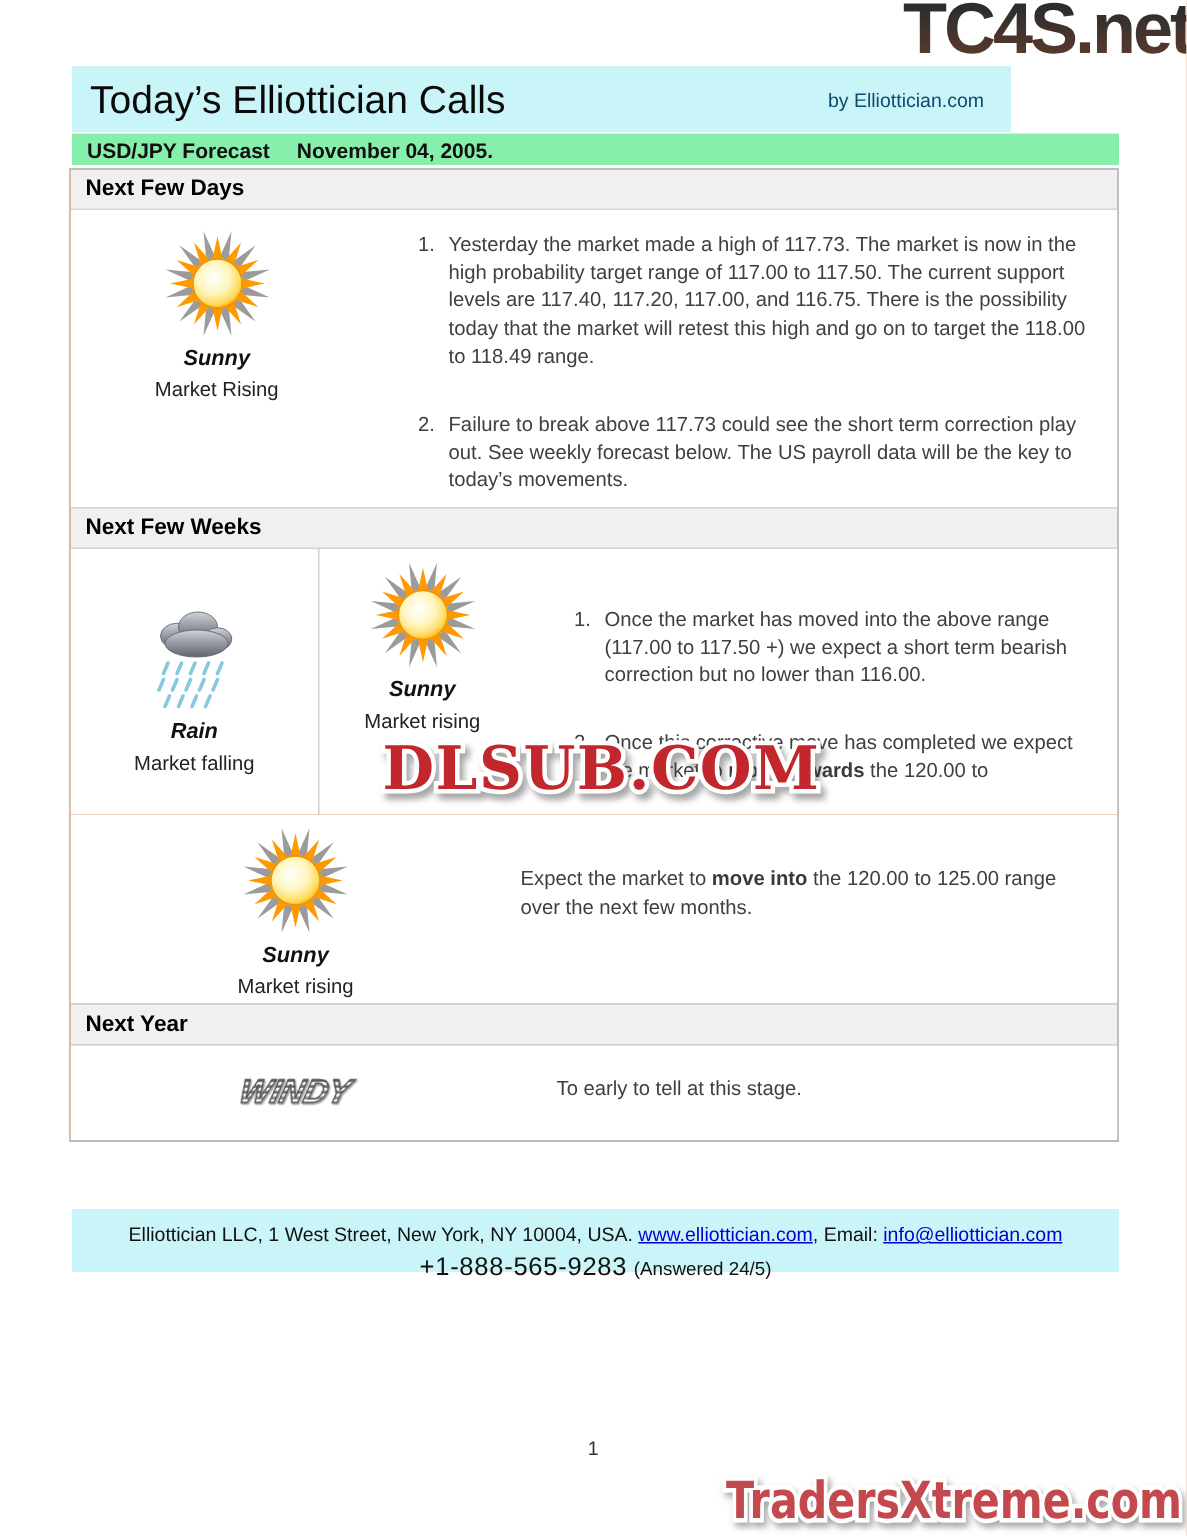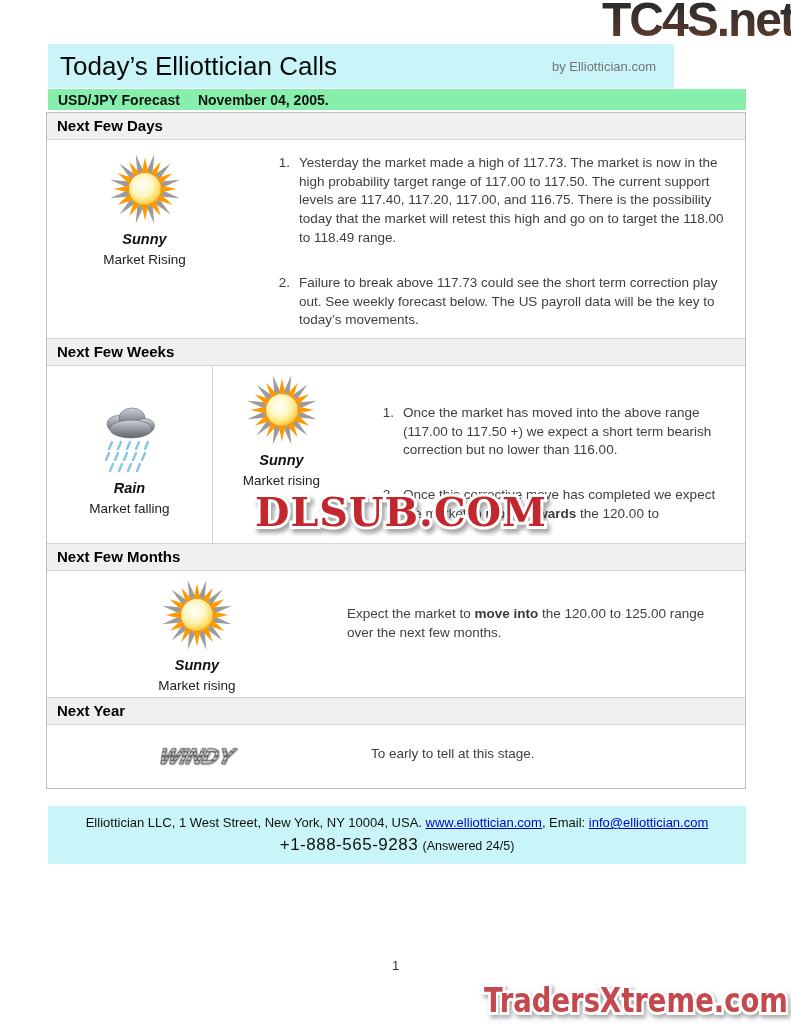--- a/index.html
+++ b/index.html
@@ -17,21 +17,21 @@
     -webkit-background-clip:text; background-clip:text; color:transparent;
   }
 
   
   .titlebar {
     position:absolute; left:48px; top:44px; width:626px; height:44px;
     background:#c9f5f9; display:flex; align-items:center; justify-content:space-between;
     padding:0 18px 0 12px;
   }
   .titlebar h1 { font-size:26px; font-weight:400; color:#0a0a0a; }
-  .byline { font-size:13px; color:#737373; }
+  .byline { font-size:13px; color:#0c4a6e; }
 
   
   .subheader {
     position:absolute; left:48px; top:89px; width:698px; height:21px;
     background:#86efac; display:flex; align-items:center; gap:18px;
     padding-left:10px; font-weight:bold; font-size:14px; color:#111;
   }
 
   
   .sections {
@@ -88,21 +88,21 @@
     fill:#c1272d; stroke:#ffffff; stroke-width:6; paint-order:stroke; letter-spacing:1px;
   }
   .traders { position:absolute; right:-4px; top:976px; z-index:10; filter:drop-shadow(2px 3px 2px rgba(80,80,80,.5)); }
   .traders text {
     font-family:"DejaVu Sans", sans-serif; font-weight:bold; font-size:34px;
     fill:#c4494e; stroke:#ffffff; stroke-width:6; paint-order:stroke;
   }
 
   
   footer {
-    position:absolute; left:48px; top:806px; width:698px; height:58px;
+    position:absolute; left:48px; top:806px; width:698px; height:42px;
     background:#c9f5f9; text-align:center; padding-top:9px;
   }
   .f1 { font-size:13px; color:#111; }
   .f1 a { color:#0000cc; }
   .f2 { margin-top:5px;text-align:center; }
   .phone { font-size:17px; color:#111; letter-spacing:.5px; }
   .answered { font-size:12.5px; color:#111; }
 
   .pagenum { position:absolute; left:0; top:958px; width:791px; text-align:center; font-size:13px; color:#333; }
 </style>
@@ -243,21 +243,20 @@
           </div>
           <div class="item second">
             <span class="num">2.</span>
             <span class="txt"><span>Once this corrective move has completed we expect the market to </span><b>move towards</b><span> the 120.00 to</span></span>
           </div>
         </div>
       </div>
     </section>
 
     <section>
-      <div class="sec-h">Next Few Months</div>
       <div class="sec-c months">
         <div class="icon-col">
           <svg class="wicon" viewBox="0 0 72 72">
               <use href="#sunny-sym"></use>
             </svg>
           <div class="wname">Sunny</div>
           <div class="wlabel">Market rising</div>
         </div>
         <div class="text-col">
           <span>Expect the market to </span><b>move into</b><span> the 120.00 to 125.00 range over the next few months.</span>

